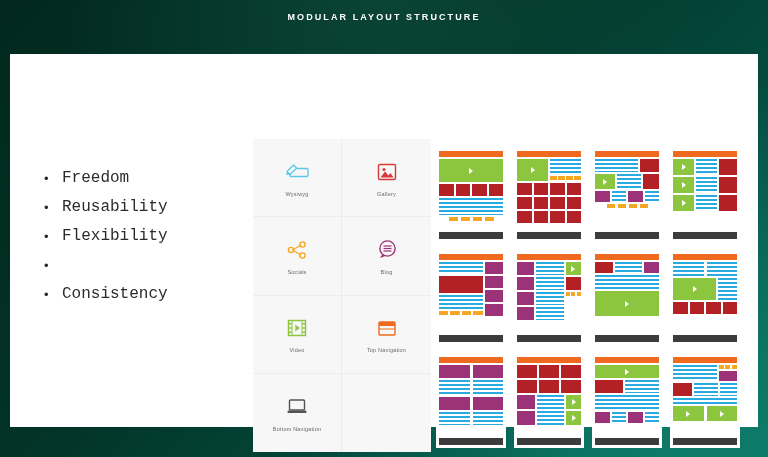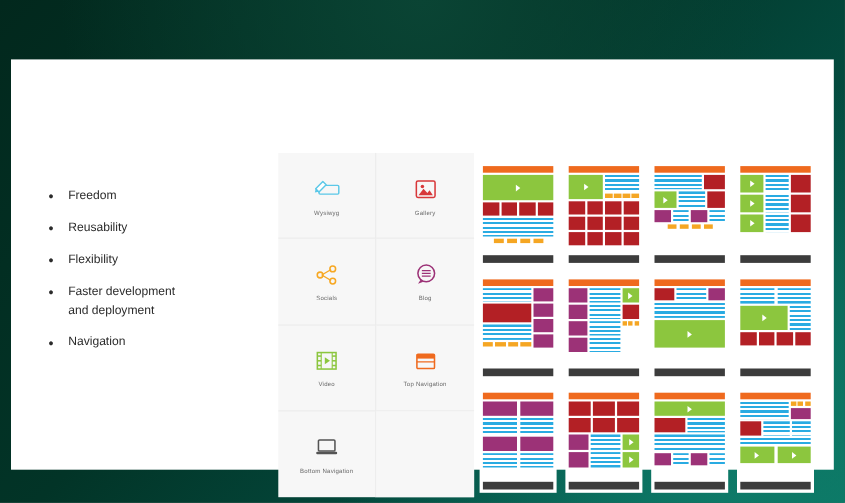--- a/index.html
+++ b/index.html
@@ -24,22 +24,23 @@
     background:#ffffff;
   }
 
   
   .bullets{position:absolute;left:34px;top:116px;width:200px;}
   .bullet{display:flex;align-items:flex-start;margin-bottom:12px;}
   .bullet .dot{
     width:10px;flex:0 0 10px;color:#2b2b2b;font-size:13px;line-height:17px;
   }
   .bullet .btxt{
-    color:#2b2b2b;font-size:11px;line-height:17px;margin-left:8px;
+    color:#2b2b2b;font-size:16px;line-height:17px;margin-left:8px;
     white-space:pre-line;
+    font-family:Liberation Mono, monospace;
   }
 
   
   .icon-grid{
     position:absolute;left:243px;top:85px;width:178px;height:313px;
     background:#f7f7f7;display:grid;grid-template-columns:1fr 1fr;
     grid-template-rows:repeat(4,1fr);
   }
   .icell{
     position:relative;display:flex;flex-direction:column;
@@ -80,44 +81,43 @@
     border-top:3px solid transparent;border-bottom:3px solid transparent;
   }
   .pad{padding:3px;box-sizing:border-box;}
   .col{display:flex;flex-direction:column;gap:2px;}
 </style>
 </head>
 <body>
 
 <div class="slide">
 
+  <div class="slide-title">MODULAR LAYOUT STRUCTURE</div>
 
   <div class="card">
 
     <div class="bullets">
       <div class="bullet">
         <span class="dot">•</span>
         <span class="btxt">Freedom</span>
       </div>
       <div class="bullet">
         <span class="dot">•</span>
         <span class="btxt">Reusability</span>
       </div>
       <div class="bullet">
         <span class="dot">•</span>
         <span class="btxt">Flexibility</span>
       </div>
       <div class="bullet">
         <span class="dot">•</span>
-        <span class="btxt">Faster development
-and deployment</span>
       </div>
       <div class="bullet">
         <span class="dot">•</span>
-        <span class="btxt">Navigation</span>
+        <span class="btxt">Consistency</span>
       </div>
     </div>
 
     <div class="icon-grid">
 
       <div class="icell">
         <span class="glyph">
           <svg width="26" height="18" viewBox="0 0 26 18">
             <rect x="6" y="5.5" width="18" height="8" rx="1" fill="none" stroke="#5bc8e8" stroke-width="1.3"></rect>
             <path d="M3 8.5 L9.5 2 L12.5 5 L6 11.5 Z" fill="#ffffff" stroke="#5bc8e8" stroke-width="1.3" stroke-linejoin="round"></path>

